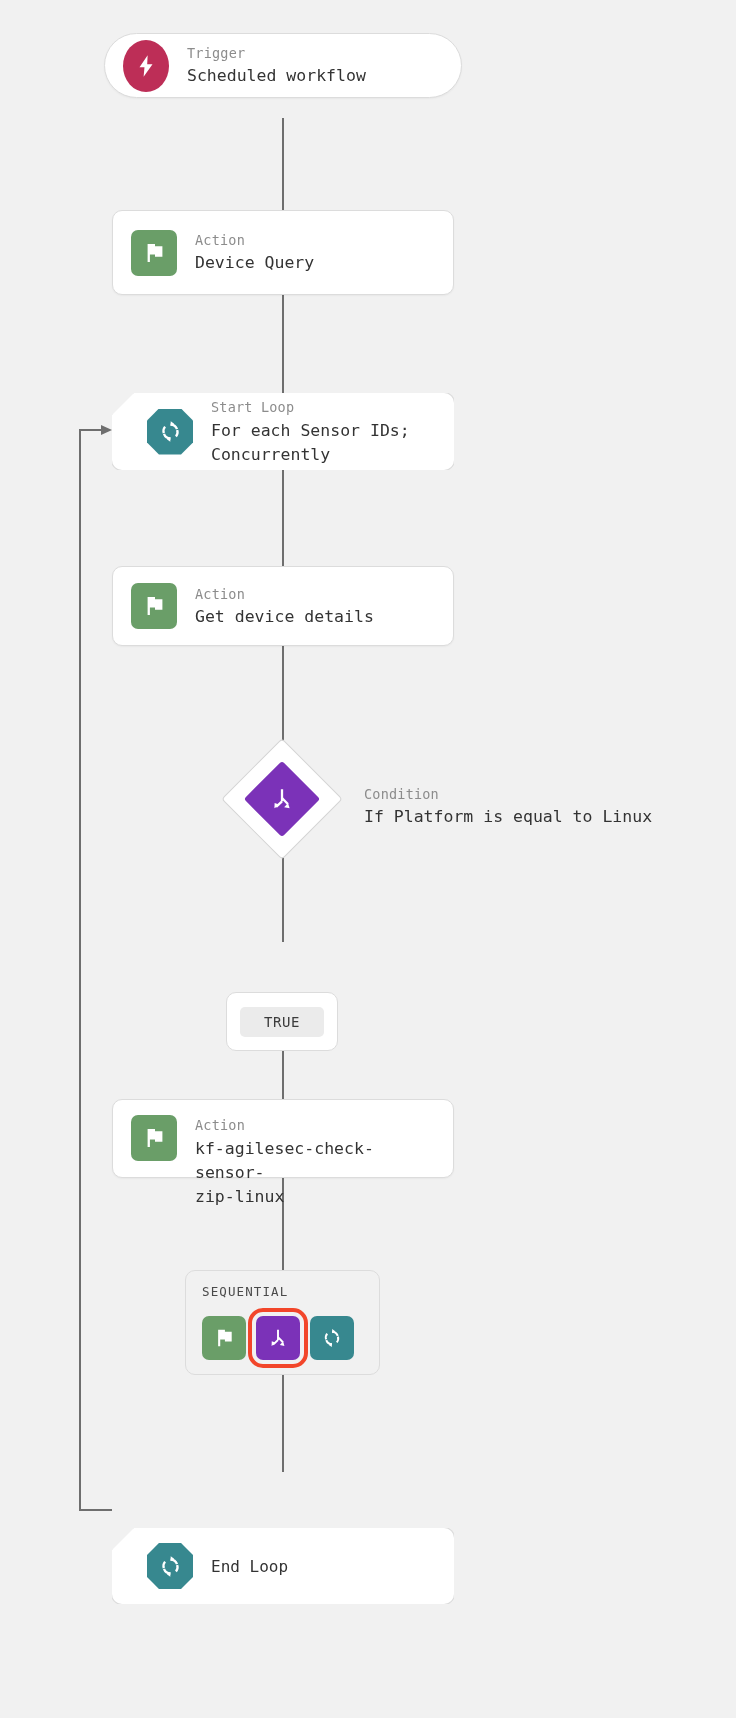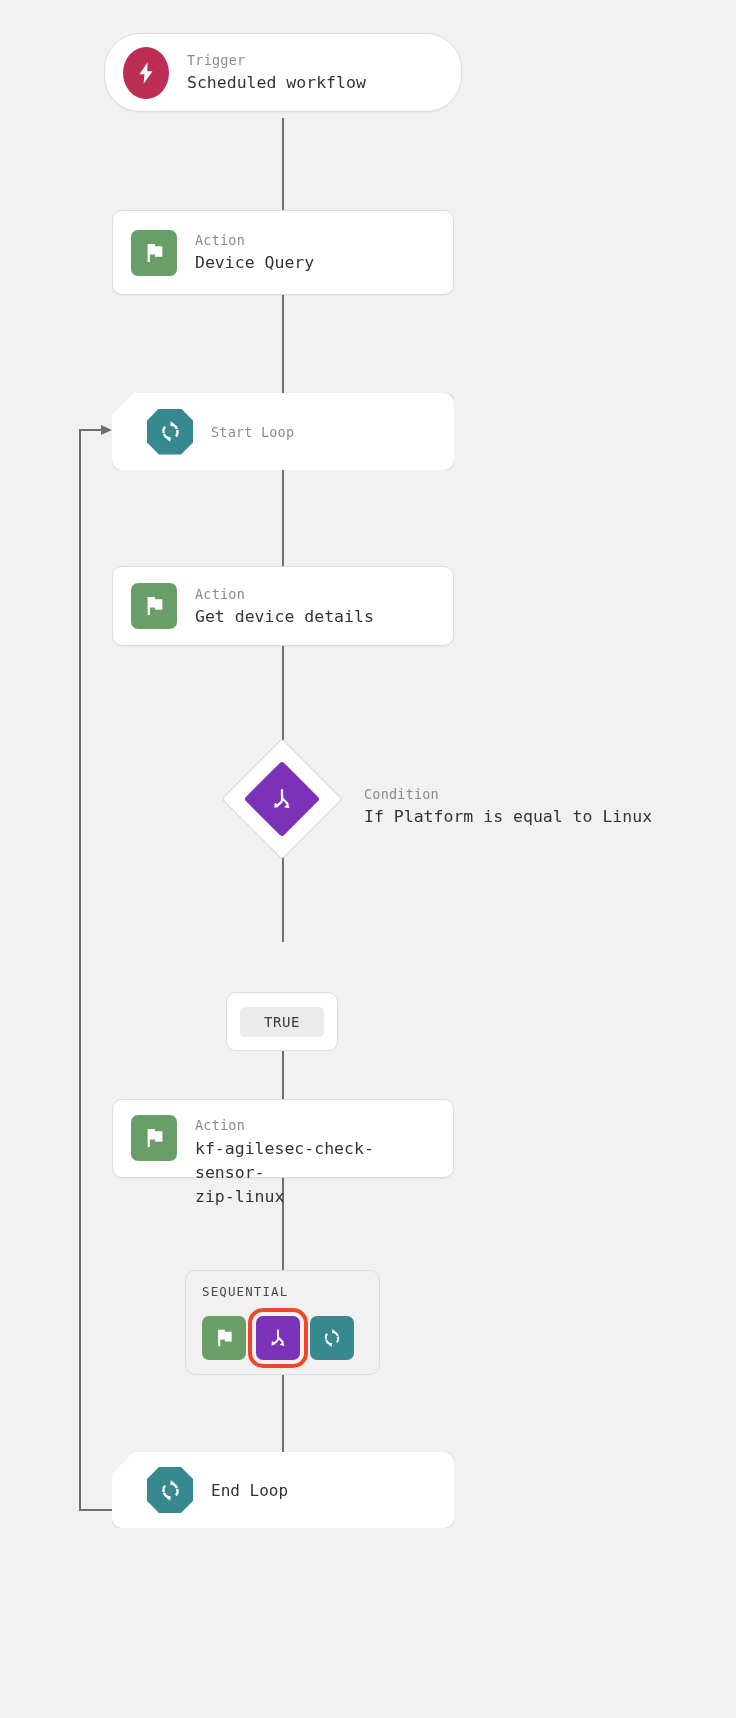--- a/index.html
+++ b/index.html
@@ -190,21 +190,21 @@
   <div class="vline" style="top:840px;  height:102px;"></div>
   <div class="vline" style="top:1001px; height:98px;"></div>
   <div class="vline" style="top:1178px; height:92px;"></div>
   <div class="vline" style="top:1375px; height:97px;"></div>
 
   <svg class="loopback" width="736" height="1718">
     <path d="M 112 1510 L 80 1510 L 80 430 L 104 430" fill="none" stroke="#6e6e6e" stroke-width="2"></path>
     <path d="M 112 430 L 101 425 L 101 435 Z" fill="#6e6e6e"></path>
   </svg>
 
-  <div class="card pill" style="left:104px; top:33px; width:358px; height:79px;">
+  <div class="card pill" style="left:104px; top:33px; width:358px; height:65px;">
     <div class="icon-slot">
       <div class="circle-icon" style="background:#bd2e57;">
         <svg width="26" height="26" viewBox="0 0 24 24">
             <path d="M13.5 2 L6 13.2 h4.6 L9.8 22 L18 10.4 h-4.9 Z" fill="#ffffff"></path>
           </svg>
       </div>
     </div>
     <div class="texts">
       <div class="kicker">Trigger</div>
       <div class="title single">Scheduled workflow</div>
@@ -235,20 +235,22 @@
             <path d="M12.2 2.2 l3.3 2.3 -3.3 2.3 Z" fill="#ffffff"></path>
             <path d="M12 19.8 a7.8 7.8 0 0 1 -7.3 -5.1 l2.1 -0.75 A5.6 5.6 0 0 0 12 17.6 Z" fill="#ffffff"></path>
             <path d="M11.8 21.8 l-3.3 -2.3 3.3 -2.3 Z" fill="#ffffff"></path>
             <path d="M19.5 10.2 a7.8 7.8 0 0 1 -1.4 7.2 l-1.7 -1.4 a5.6 5.6 0 0 0 1.0 -5.2 Z" fill="#ffffff"></path>
             <path d="M4.5 13.8 a7.8 7.8 0 0 1 1.4 -7.2 l1.7 1.4 a5.6 5.6 0 0 0 -1.0 5.2 Z" fill="#ffffff"></path>
           </svg>
         </div>
       </div>
       <div class="texts">
         <div class="kicker">Start Loop</div>
+        <div class="title">For each Sensor IDs;
+Concurrently</div>
       </div>
     </div>
   </div>
 
   <div class="card" style="left:112px; top:566px; width:342px; height:80px;">
     <div class="icon-slot">
       <div class="sq-icon" style="background:#6a9e68;">
         <svg width="24" height="24" viewBox="0 0 24 24">
           <path d="M5.6 3 v18 h2.3 v-7.4 h5.1 v2.2 h7.4 V5.2 h-7.4 V3 Z" fill="#ffffff"></path>
         </svg>
@@ -321,21 +323,21 @@
           <path d="M12.2 2.2 l3.3 2.3 -3.3 2.3 Z" fill="#ffffff"></path>
           <path d="M12 19.8 a7.8 7.8 0 0 1 -7.3 -5.1 l2.1 -0.75 A5.6 5.6 0 0 0 12 17.6 Z" fill="#ffffff"></path>
           <path d="M11.8 21.8 l-3.3 -2.3 3.3 -2.3 Z" fill="#ffffff"></path>
           <path d="M19.5 10.2 a7.8 7.8 0 0 1 -1.4 7.2 l-1.7 -1.4 a5.6 5.6 0 0 0 1.0 -5.2 Z" fill="#ffffff"></path>
           <path d="M4.5 13.8 a7.8 7.8 0 0 1 1.4 -7.2 l1.7 1.4 a5.6 5.6 0 0 0 -1.0 5.2 Z" fill="#ffffff"></path>
         </svg>
       </div>
     </div>
   </div>
 
-  <div class="card notched" style="left:112px; top:1452px; width:342px; height:76px;">
+  <div class="card notched" style="left:112px; top:1528px; width:342px; height:76px;">
     <div class="notch-bg"></div>
     <div class="notch-inner">
       <div class="icon-slot">
         <div class="oct-icon" style="background:#37888f;">
           <svg width="25" height="25" viewBox="0 0 24 24">
             <path d="M12 4.2 a7.8 7.8 0 0 1 7.3 5.1 l-2.1 0.75 A5.6 5.6 0 0 0 12 6.4 Z" fill="#ffffff"></path>
             <path d="M12.2 2.2 l3.3 2.3 -3.3 2.3 Z" fill="#ffffff"></path>
             <path d="M12 19.8 a7.8 7.8 0 0 1 -7.3 -5.1 l2.1 -0.75 A5.6 5.6 0 0 0 12 17.6 Z" fill="#ffffff"></path>
             <path d="M11.8 21.8 l-3.3 -2.3 3.3 -2.3 Z" fill="#ffffff"></path>
             <path d="M19.5 10.2 a7.8 7.8 0 0 1 -1.4 7.2 l-1.7 -1.4 a5.6 5.6 0 0 0 1.0 -5.2 Z" fill="#ffffff"></path>

